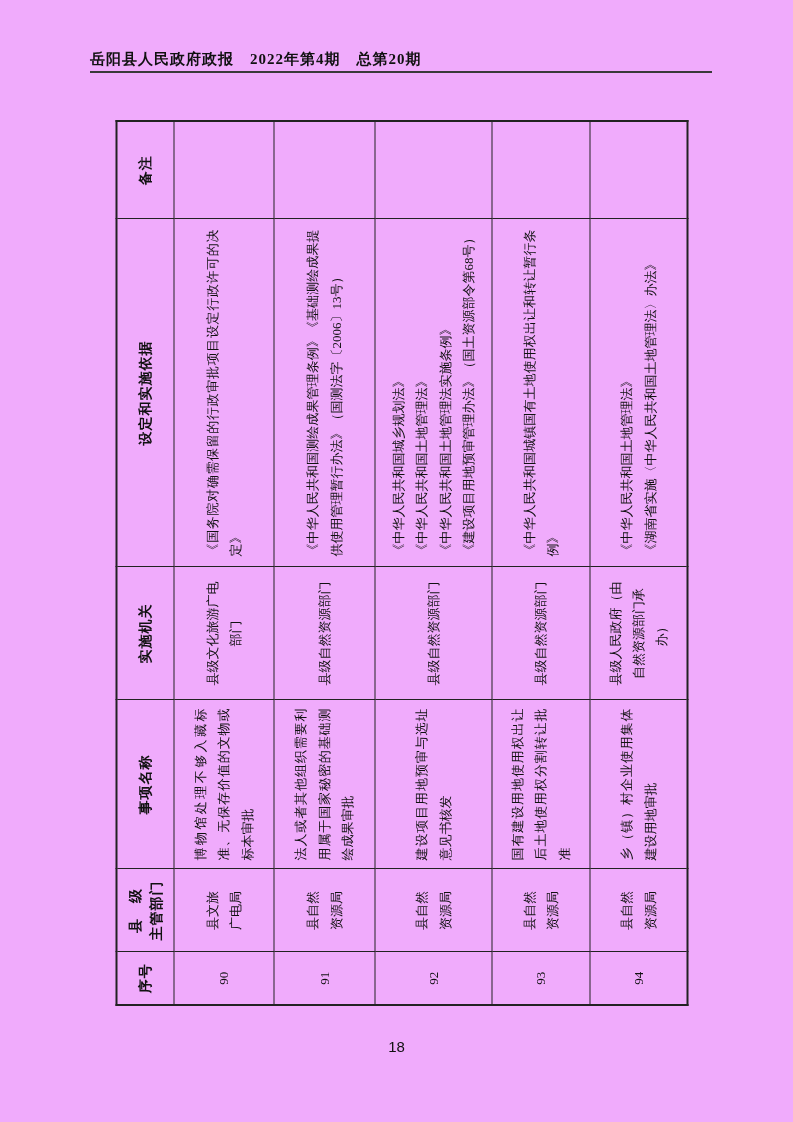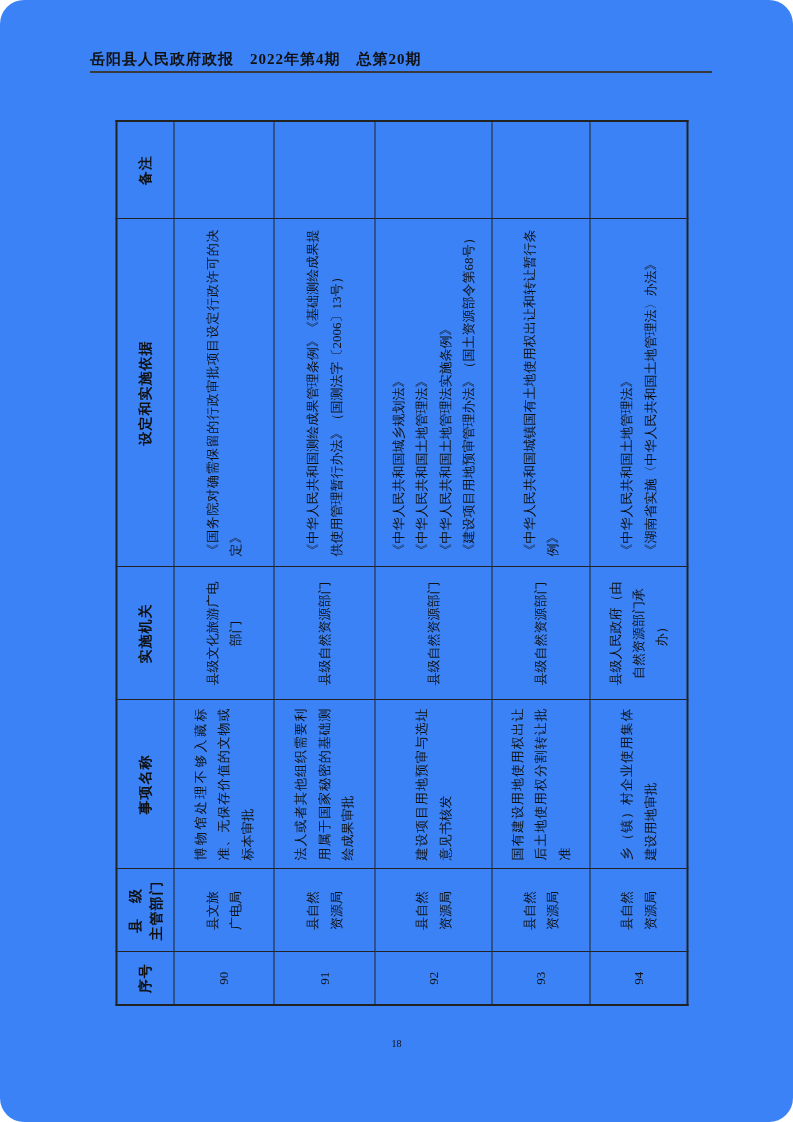--- a/index.html
+++ b/index.html
@@ -1,25 +1,24 @@
 <!DOCTYPE html>
 <html lang="zh"><head>
 <meta charset="utf-8">
 <style>
   html, body { margin:0; padding:0; background:#ffffff; }
   .page {
     position: relative;
     width: 793px;
     height: 1122px;
     margin: 0 auto;
-    background: #3b82f6;
+    background: #f0abfc;
     overflow: hidden;
     color: #111;
     font-family: "Liberation Serif", serif;
-    border-radius: 24px;
   }
 
   
   .doc-header {
     position: absolute;
     left: 90px;
     top: 50px;
     width: 622px;
     padding-bottom: 3px;
     border-bottom: 2px solid #3a3a3a;
@@ -87,22 +86,22 @@
   tr.r3 { height: 117px; }
   tr.r4 { height: 98px; }
   tr.r5 { height: 98px; }
 
   .page-num {
     position: absolute;
     left: 0;
     top: 1038px;
     width: 100%;
     text-align: center;
-    font-family: Liberation Serif, serif;
-    font-size: 10px;
+    font-family: Liberation Sans, sans-serif;
+    font-size: 15px;
     color: #111;
   }
 </style>
 </head>
 <body>
 
 <div class="page">
 
   <div class="doc-header">岳阳县人民政府政报　2022年第4期　总第20期</div>
 

